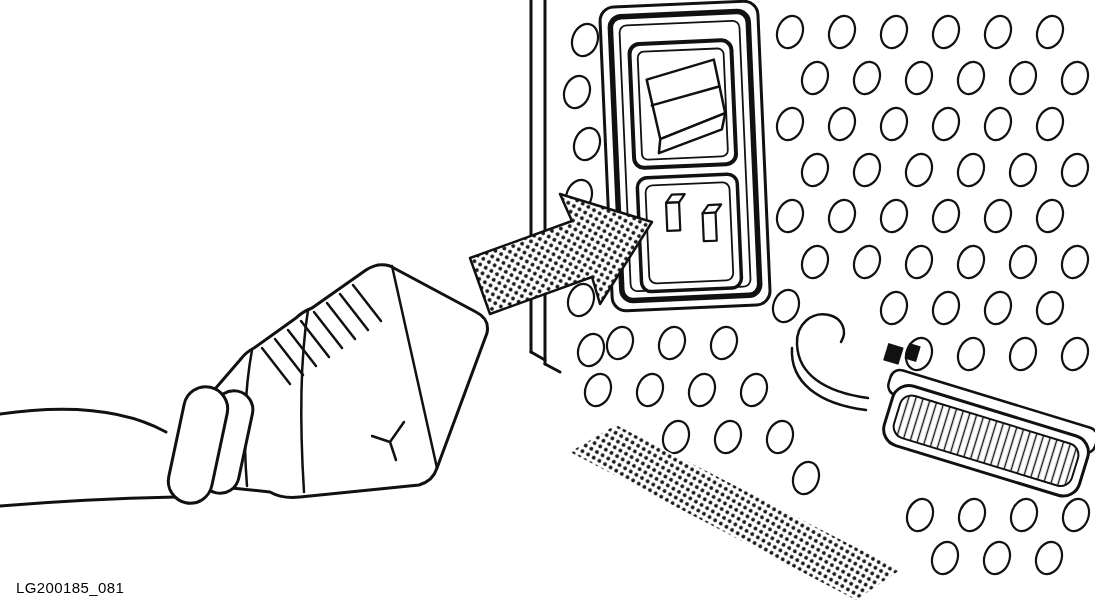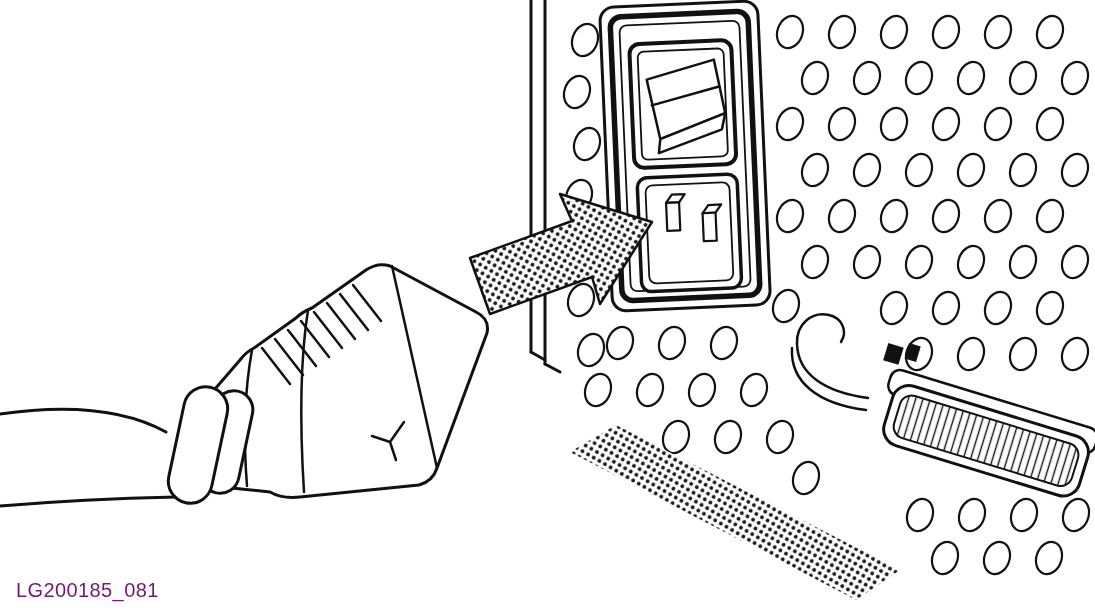--- a/index.html
+++ b/index.html
@@ -1,19 +1,19 @@
 <!DOCTYPE html>
 <html><head>
 <meta charset="utf-8">
 <style>
   html,body{margin:0;padding:0;background:#fff;}
   body{width:1095px;height:614px;overflow:hidden;}
   .stage{position:relative;width:1095px;height:614px;font-family:"Liberation Sans",sans-serif;background:#fff;}
   .stage svg{position:absolute;left:0;top:0;}
-  .caption{position:absolute;left:16px;top:579px;font-size:20px;color:#701a75;letter-spacing:.4px;}
+  .caption{position:absolute;left:16px;top:579px;font-size:15px;color:#000000;letter-spacing:.4px;}
 
   
   .ln{fill:none;stroke:#111;stroke-width:2.5;stroke-linecap:round;stroke-linejoin:round;}
   .ln3{fill:none;stroke:#111;stroke-width:3;stroke-linecap:round;stroke-linejoin:round;}
   .fw{fill:#fff;stroke:#111;stroke-linejoin:round;}
   .thin{fill:none;stroke:#111;stroke-width:1.8;}
   .holes ellipse{fill:#fff;stroke:#111;stroke-width:2.2;}
 </style>
 </head>
 <body>

